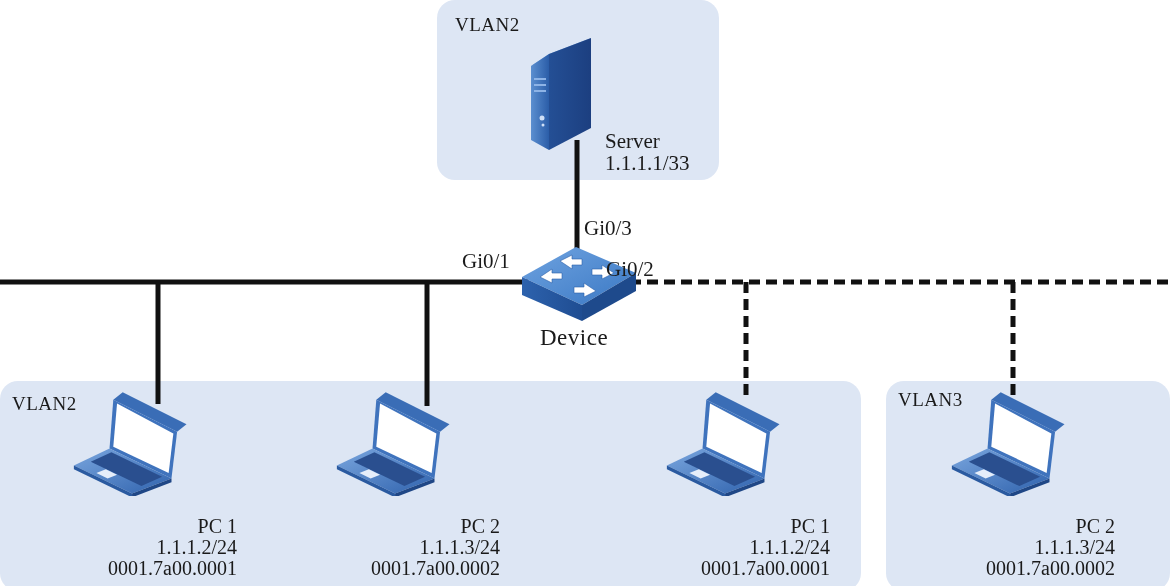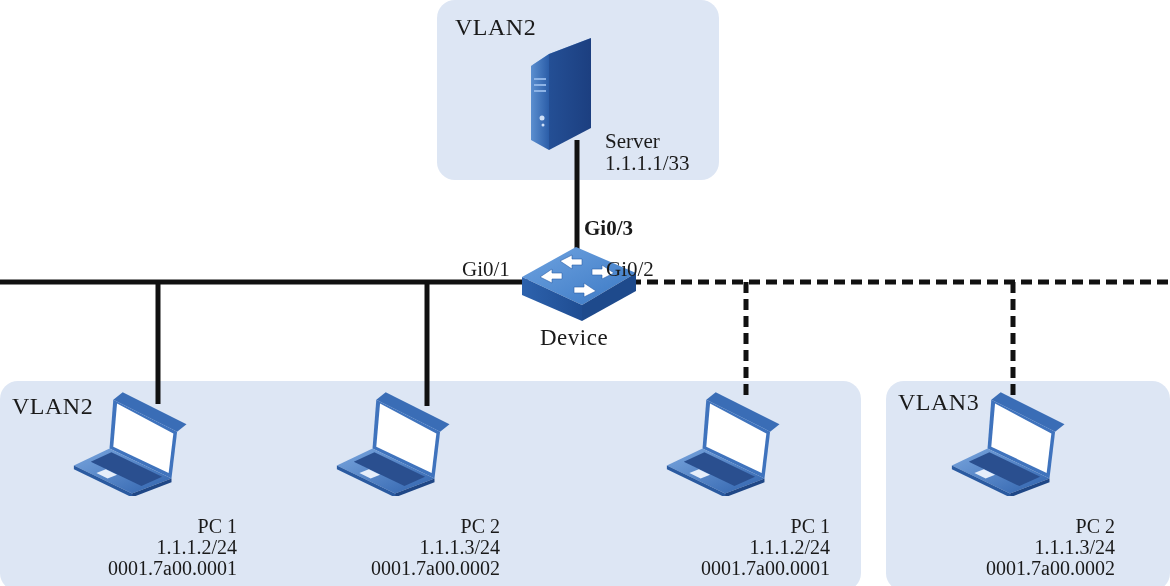--- a/index.html
+++ b/index.html
@@ -1,18 +1,18 @@
 <!DOCTYPE html>
 <html><head>
 <meta charset="utf-8">
 <style>
   html,body{margin:0;padding:0;background:#fff;}
   body{width:1170px;height:586px;position:relative;overflow:hidden;font-family:"Liberation Serif","DejaVu Serif",serif;color:#1a1a1a;}
   .zone{position:absolute;background:#dde6f4;border-radius:18px;}
-  .zone-label{position:absolute;font-size:24px;letter-spacing:0.5px;}
+  .zone-label{position:absolute;font-size:19px;letter-spacing:0.5px;}
   .lbl{position:absolute;font-size:21px;line-height:22px;white-space:nowrap;}
   .pc-cap{position:absolute;text-align:right;font-size:20px;line-height:21px;width:200px;}
   .pc-cap div{white-space:nowrap;}
   svg.links{position:absolute;left:0;top:0;}
   .icon{position:absolute;}
 </style>
 </head>
 <body>
 
 <div class="zone" style="left:437px;top:0px;width:282px;height:180px;">
@@ -72,22 +72,22 @@
   <polygon points="2,34 56,4 116,30 62,62" fill="url(#dt)"></polygon>
   <polygon points="2,34 62,62 62,78 2,52" fill="url(#ds)"></polygon>
   <polygon points="62,62 116,30 116,48 62,78" fill="#1e4a8c"></polygon>
   <g fill="#fff" stroke="#2a5ea8" stroke-width="0.6">
     <polygon points="20,34 32,26 32,30 42,30 42,36 32,36 32,40"></polygon>
     <polygon points="40,18 52,12 52,16 62,16 62,22 52,22 52,26"></polygon>
     <polygon points="94,30 82,36 82,32 72,32 72,26 82,26 82,22"></polygon>
     <polygon points="76,48 64,54 64,50 54,50 54,44 64,44 64,40"></polygon>
   </g>
 </svg>
-<div class="lbl" style="left:584px;top:217px;font-weight:bold;">Gi0/3</div>
-<div class="lbl" style="left:462px;top:258px;">Gi0/1</div>
+<div class="lbl" style="left:584px;top:217px;">Gi0/3</div>
+<div class="lbl" style="left:462px;top:250px;">Gi0/1</div>
 <div class="lbl" style="left:606px;top:258px;">Gi0/2</div>
 <div class="lbl" style="left:540px;top:327px;font-size:23px;letter-spacing:0.5px;">Device</div>
 
 <svg width="0" height="0" style="position:absolute">
   <defs>
     <linearGradient id="lb" x1="0" y1="0" x2="1" y2="1">
         <stop offset="0" stop-color="#7aa6de"></stop>
         <stop offset="1" stop-color="#2f62ad"></stop>
       </linearGradient>
     <symbol id="laptop" viewBox="0 0 130 110">

